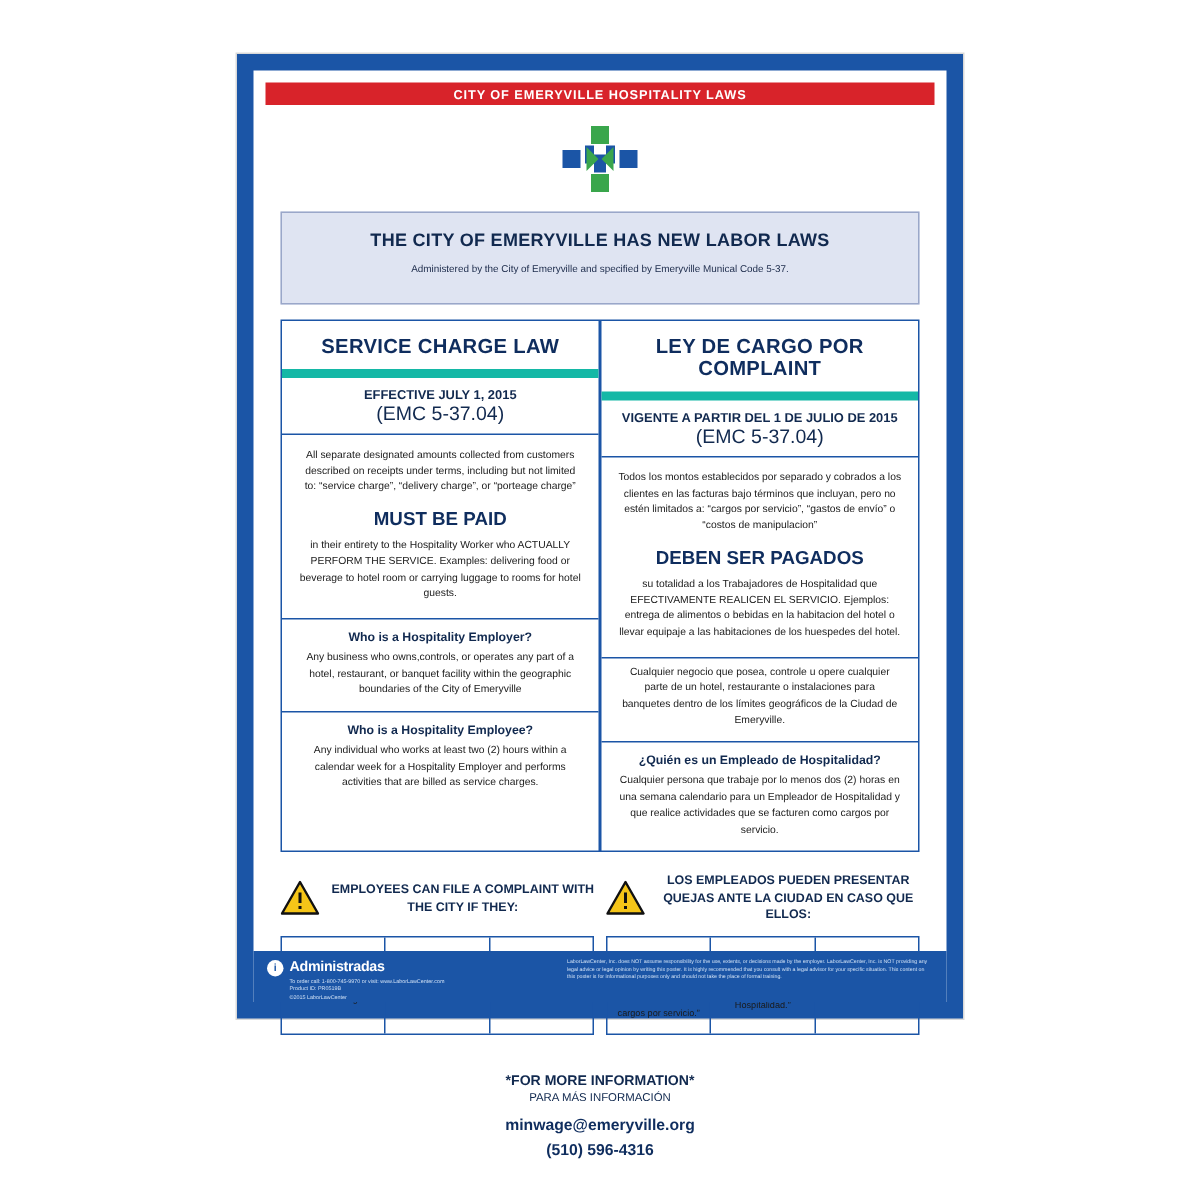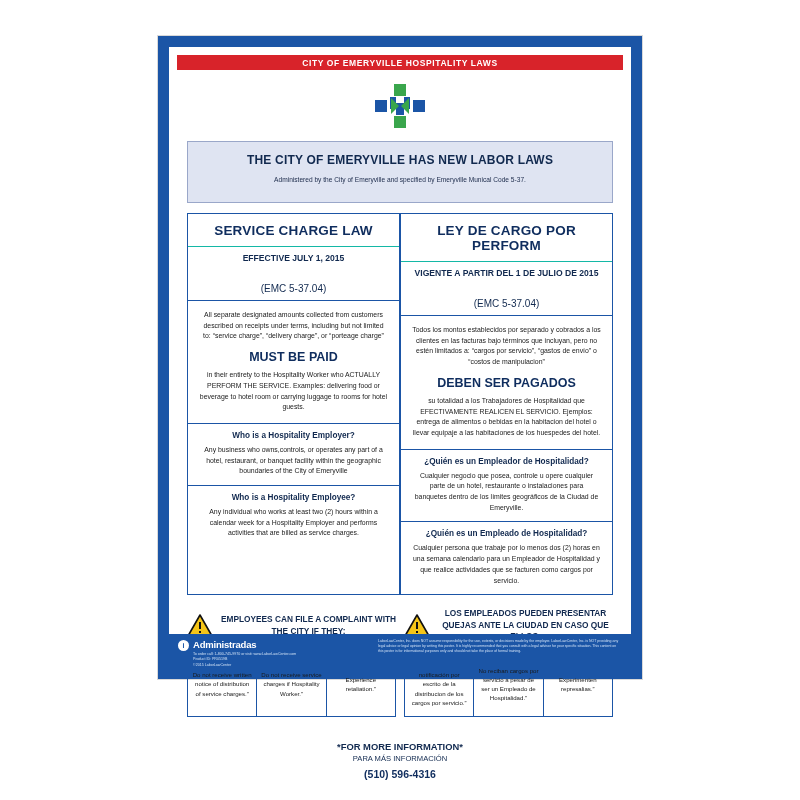--- a/index.html
+++ b/index.html
@@ -99,34 +99,34 @@
   }
   .panel-title {
     text-align: center;
     font-size: 13.5px;
     font-weight: bold;
     color: #0f2d5e;
     padding: 9px 4px 8px 4px;
     letter-spacing: 0.2px;
   }
   .sub-box {
-    border-top: 1px solid #14b8a6;
+    border-top: 6px solid #14b8a6;
     border-bottom: 1px solid #1b55a6;
     text-align: center;
     padding: 6px 4px 6px 4px;
   }
   .sub-box .l1 {
     font-size: 8.6px;
     font-weight: bold;
     color: #11294f;
   }
   .sub-box .l2 {
-    font-size: 10px;
-    color: #11294f;
-    margin-top: 20px;
+    font-size: 13px;
+    color: #11294f;
+    margin-top: 0;
   }
   .body-text {
     font-size: 6.9px;
     color: #1a1a1a;
     line-height: 1.55;
     text-align: center;
     padding: 9px 11px 0 11px;
   }
   .must {
     text-align: center;
@@ -334,30 +334,29 @@
           <div class="body-text2">in their entirety to the Hospitality Worker who ACTUALLY PERFORM THE SERVICE. Examples: delivering food or beverage to hotel room or carrying luggage to rooms for hotel guests.</div>
           <div class="qa-sep"></div>
           <div class="qa-q">Who is a Hospitality Employer?</div>
           <div class="qa-a">Any business who owns,controls, or operates any part of a hotel, restaurant, or banquet facility within the geographic boundaries of the City of Emeryville</div>
           <div class="qa-sep"></div>
           <div class="qa-q">Who is a Hospitality Employee?</div>
           <div class="qa-a">Any individual who works at least two (2) hours within a calendar week for a Hospitality Employer and performs activities that are billed as service charges.</div>
         </div>
 
         <div class="panel col">
-          <div class="panel-title">LEY DE CARGO POR PERFORM</div>
+          <div class="panel-title">LEY DE CARGO POR COMPLAINT</div>
           <div class="sub-box">
             <div class="l1">VIGENTE A PARTIR DEL 1 DE JULIO DE 2015</div>
             <div class="l2">(EMC 5-37.04)</div>
           </div>
           <div class="body-text">Todos los montos establecidos por separado y cobrados a los clientes en las facturas bajo términos que incluyan, pero no estén limitados a: “cargos por servicio”, “gastos de envío” o “costos de manipulacion”</div>
           <div class="must">DEBEN SER PAGADOS</div>
           <div class="body-text2">su totalidad a los Trabajadores de Hospitalidad que EFECTIVAMENTE REALICEN EL SERVICIO. Ejemplos: entrega de alimentos o bebidas en la habitacion del hotel o llevar equipaje a las habitaciones de los huespedes del hotel.</div>
           <div class="qa-sep"></div>
-          <div class="qa-q">¿Quién es un Empleador de Hospitalidad?</div>
           <div class="qa-a">Cualquier negocio que posea, controle u opere cualquier parte de un hotel, restaurante o instalaciones para banquetes dentro de los límites geográficos de la Ciudad de Emeryville.</div>
           <div class="qa-sep"></div>
           <div class="qa-q">¿Quién es un Empleado de Hospitalidad?</div>
           <div class="qa-a">Cualquier persona que trabaje por lo menos dos (2) horas en una semana calendario para un Empleador de Hospitalidad y que realice actividades que se facturen como cargos por servicio.</div>
         </div>
 
       </div>
 
       <div class="complaint-row">
         <div class="complaint-cell">
@@ -387,20 +386,21 @@
         <div class="boxes-group">
           <div class="mini-box">No reciban una notificación por escrito de la distribucion de los cargos por servicio.”</div>
           <div class="mini-box">No reciban cargos por servicio a pesar de ser un Empleado de Hospitalidad.”</div>
           <div class="mini-box">Experimenten represalias.”</div>
         </div>
       </div>
 
       <div class="more-info">
         <div class="m1">*FOR MORE INFORMATION*</div>
         <div class="m2">PARA MÁS INFORMACIÓN</div>
+        <div class="m3">minwage@emeryville.org</div>
         <div class="m4">(510) 596-4316</div>
       </div>
 
       <div class="footer">
         <div class="brand">
           <div class="brand-mark">i</div>
           <div>
             <div class="brand-name">Administradas</div>
             <div class="brand-sub" style="white-space:pre-line">To order call: 1-800-745-9970 or visit: www.LaborLawCenter.com
 Product ID: PR0519B

